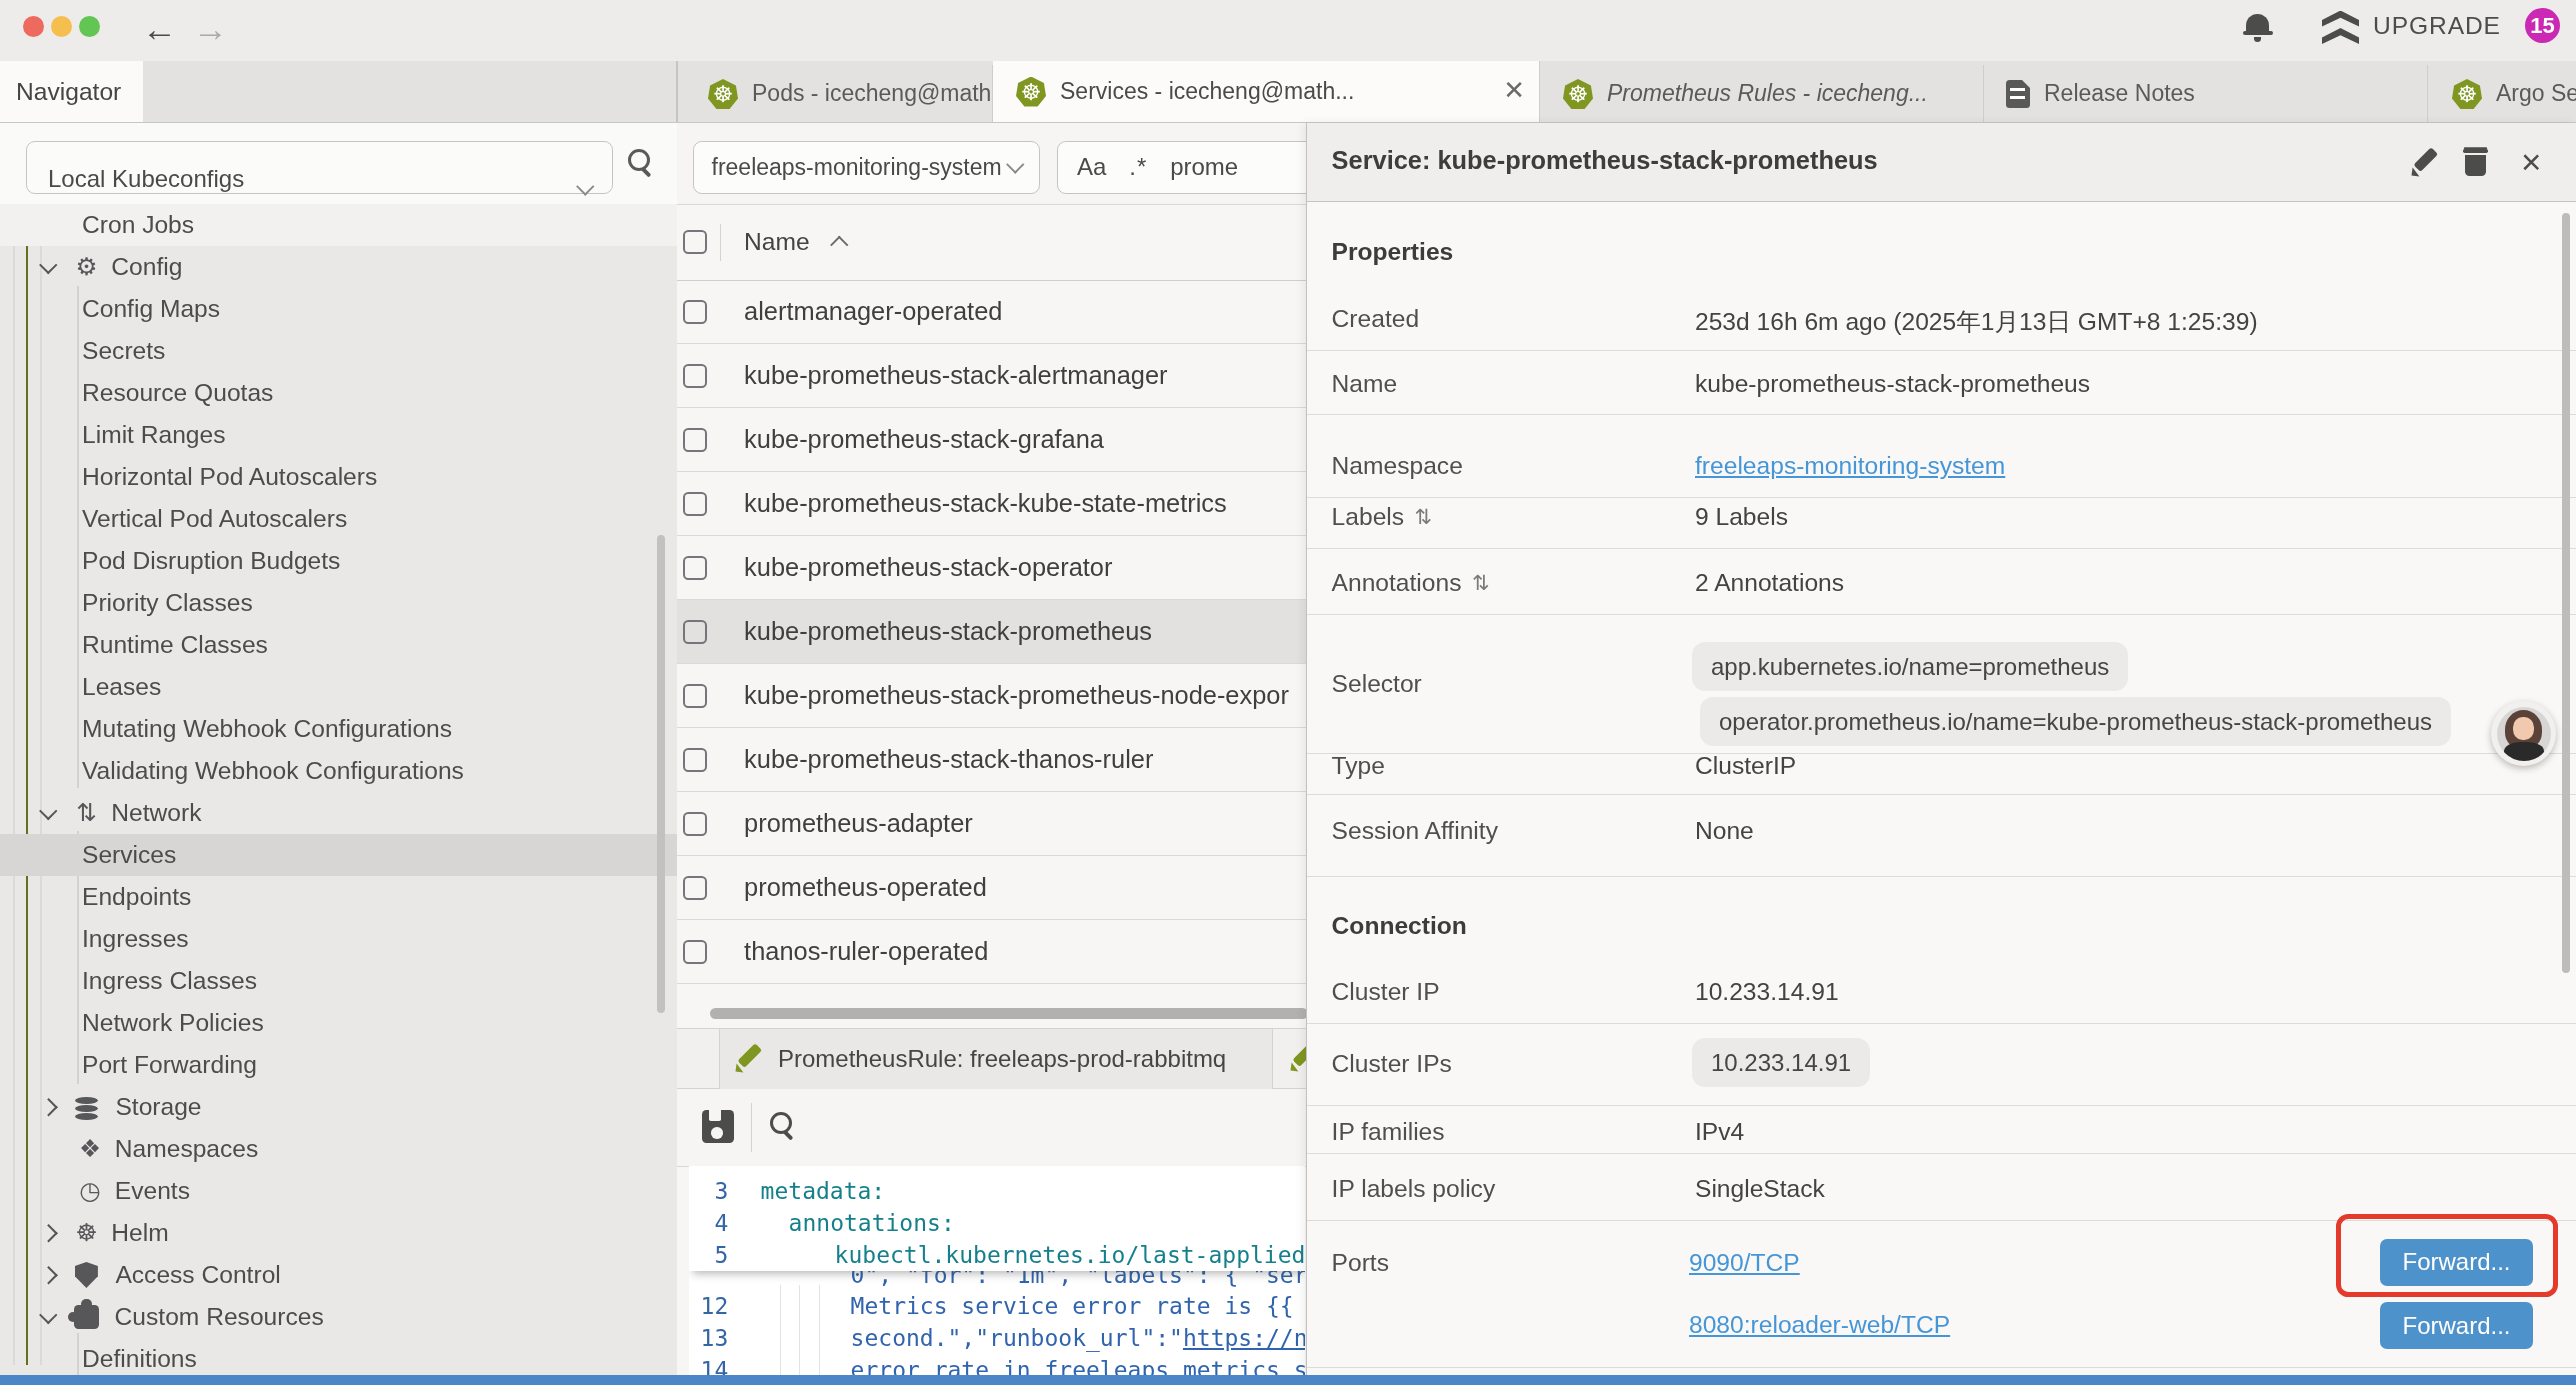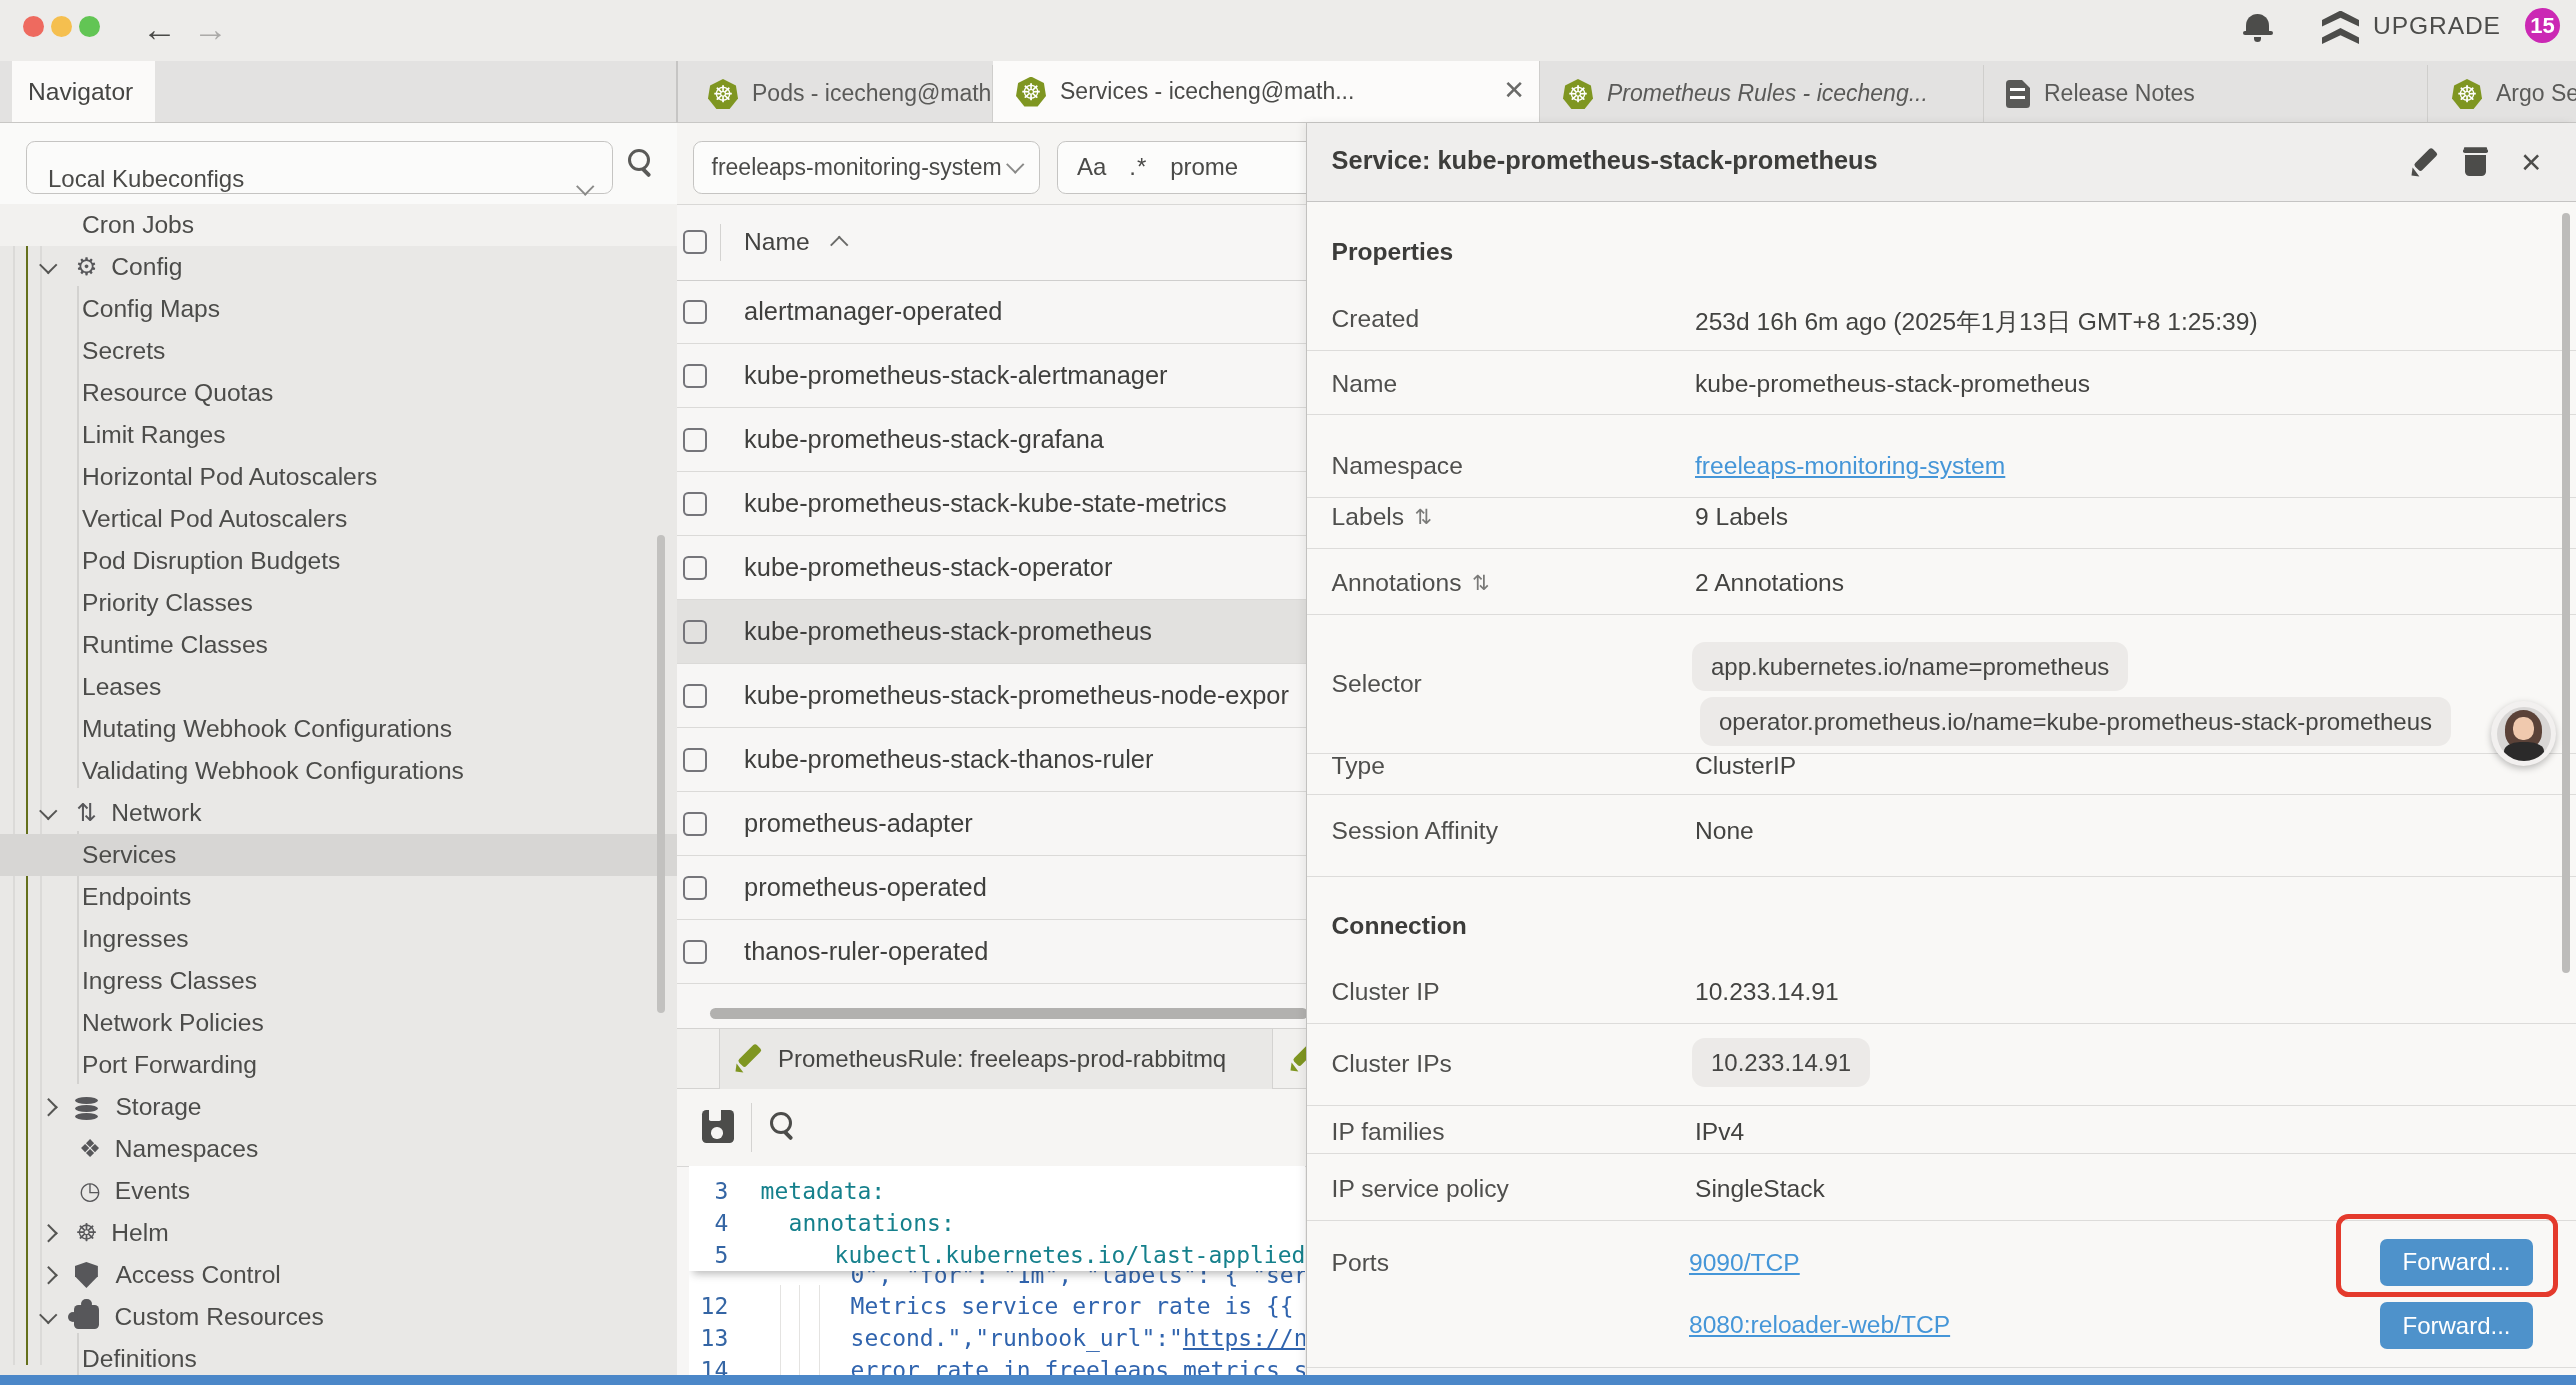--- a/index.html
+++ b/index.html
@@ -18,21 +18,21 @@
   .bell::before{content:"";position:absolute;left:-3.5px;bottom:0;width:30px;height:4.4px;background:#4c4c4a;border-radius:2.6px;}
   .bell::after{content:"";position:absolute;left:8px;bottom:-7px;width:7px;height:5.3px;background:#4c4c4a;border-radius:0 0 4.4px 4.4px;}
   .upchev{position:absolute;left:2322px;width:37px;height:16px;background:#4c4c4a;
           clip-path:polygon(50% 0%,100% 60%,100% 100%,50% 45%,0% 100%,0% 60%);}
   .upgrade-label{position:absolute;left:2373px;top:12.3px;font-size:24.6px;color:#4c4c4a;letter-spacing:0.9px;}
   .badge{position:absolute;left:2525px;top:8px;width:35px;height:35px;border-radius:50%;background:#cb28b4;
          color:#fff;font-size:22px;font-weight:bold;display:flex;align-items:center;justify-content:center;}
 
   
   .tabstrip{position:absolute;left:0;top:61px;width:2576px;height:61px;background:#e3e2e1;border-bottom:0.9px solid #c8c7c5;}
-  .navtab{position:absolute;left:12px;top:0;width:143px;height:61px;background:#fbfaf9;display:flex;align-items:center;padding-left:16px;box-sizing:border-box;font-size:24.6px;color:#454543;}
+  .navtab{position:absolute;left:0;top:0;width:143px;height:61px;background:#fbfaf9;display:flex;align-items:center;padding-left:16px;box-sizing:border-box;font-size:24.6px;color:#454543;}
   .mtab{position:absolute;top:4.4px;height:57px;display:flex;align-items:center;box-sizing:border-box;
         padding-left:23px;font-size:23px;color:#5a5a58;border-right:0.9px solid #cfcecc;overflow:hidden;white-space:nowrap;}
   .mtab.active{top:0;height:61px;background:#fcfbfa;border-right:0.9px solid #cfcecc;color:#4a4a48;}
   .mtab.italic .tabtxt{font-style:italic;}
   .k8s{flex:none;width:30px;height:30px;margin-right:14px;background:#7f9621;border-radius:8px;
        clip-path:polygon(50% 0%,93% 22%,100% 65%,72% 100%,28% 100%,0% 65%,7% 22%);
        color:#fff;font-size:23px;line-height:30px;text-align:center;}
   .docicon{flex:none;width:24px;height:28px;margin-right:14px;background:#595957;border-radius:3.5px;position:relative;}
   .docicon::before{content:"";position:absolute;left:4.4px;top:8px;width:15px;height:3.5px;background:#fff;box-shadow:0 8px 0 #fff;}
   .docicon::after{content:"";position:absolute;right:0;top:0;border-style:solid;border-width:0 8px 8px 0;border-color:transparent #e3e2e1 transparent transparent;}
@@ -502,21 +502,21 @@
     </div>
     <div class="drow" style="top:900px;height:83px;">
       <span class="dlabel" style="top:27px;">Cluster IPs</span>
       <span class="chip" style="top:15px;">10.233.14.91</span>
     </div>
     <div class="drow" style="top:984px;height:47px;">
       <span class="dlabel" style="top:10.5px;">IP families</span>
       <span class="dvalue" style="top:10.5px;">IPv4</span>
     </div>
     <div class="drow" style="top:1031px;height:67px;">
-      <span class="dlabel" style="top:21px;">IP service policy</span>
+      <span class="dlabel" style="top:21px;">IP labels policy</span>
       <span class="dvalue" style="top:21px;">SingleStack</span>
     </div>
     <div class="drow" style="top:1098px;height:147px;border-bottom:0.9px solid #dddcda;">
       <span class="dlabel" style="top:28px;">Ports</span>
       <span class="dvalue linkv" style="top:28px;left:382px;">9090/TCP</span>
       <span class="dvalue linkv" style="top:90px;left:382px;">8080:reloader-web/TCP</span>
       <button class="fwdbtn" style="top:17.5px;">Forward...</button>
       <button class="fwdbtn" style="top:81px;">Forward...</button>
     </div>
 

